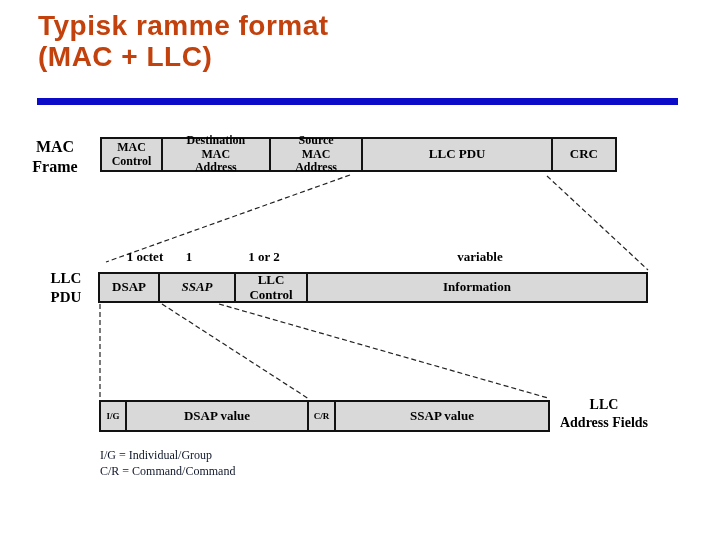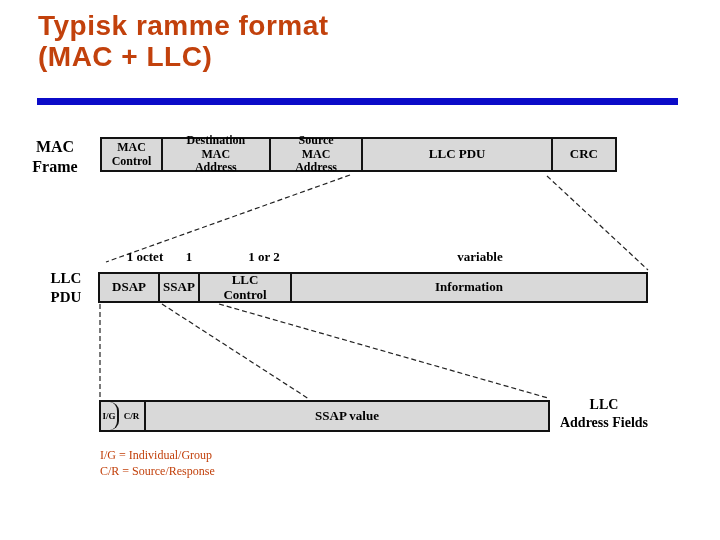--- a/index.html
+++ b/index.html
@@ -32,26 +32,26 @@
   .cell:last-child{border-right:none;}
   .row1{left:100px;top:137px;width:517px;height:35px;}
   .row1 .c0{width:61px;}
   .row1 .c1{width:108px;}
   .row1 .c2{width:93px;}
   .row1 .c3{width:190px;font-size:13px;}
   .row1 .c4{flex:1;font-size:13px;}
   .row2{left:98px;top:272px;width:550px;height:31px;}
   .row2 .cell{font-size:13px;}
   .row2 .c0{width:60px;}
-  .row2 .c1{width:40px;}
-  .row2 .c2{width:92px;padding:0 10px;}
+  .row2 .c1{width:76px;font-style:italic;}
+  .row2 .c2{width:72px;padding:0 10px;}
   .row2 .c3{flex:1;}
   .row3{left:99px;top:400px;width:451px;height:32px;}
   .row3 .cell{font-size:13px;}
-  .row3 .c0{width:18px;font-size:9px;padding:0;border-radius:10px;}
+  .row3 .c0{width:26px;font-size:9px;padding:0;}
   .row3 .c1{width:182px;}
   .row3 .c2{width:27px;font-size:9px;padding:12px;}
   .row3 .c3{flex:1;}
   
   .side-label{
     position:absolute;font-weight:bold;text-align:center;
     white-space:pre-line;line-height:1.25;
   }
   .lbl-mac-frame{left:22px;top:137px;width:66px;font-size:16px;}
   .lbl-llc-pdu{left:38px;top:269px;width:56px;font-size:15px;}
@@ -60,21 +60,21 @@
     position:absolute;top:249px;height:16px;text-align:center;
     font-weight:bold;font-size:13px;
   }
   .sz0{left:114px;width:62px;}
   .sz1{left:160px;width:58px;}
   .sz2{left:218px;width:92px;}
   .sz3{left:330px;width:300px;text-align:center;}
   
   .legend{
     position:absolute;left:100px;top:447px;
-    font-size:12px;line-height:1.35;color:#c2410c;
+    font-size:12px;line-height:1.35;color:#0f172a;
   }
   
   .connectors{position:absolute;left:0;top:0;width:720px;height:540px;pointer-events:none;}
   .connectors line{stroke:#222;stroke-width:1.2;stroke-dasharray:5 3;fill:none;}
 </style>
 </head>
 <body>
 
 <div class="slide">
 
@@ -111,24 +111,25 @@
 PDU</div>
   <div class="row row2">
     <div class="cell c0">DSAP</div>
     <div class="cell c1">SSAP</div>
     <div class="cell c2">LLC Control</div>
     <div class="cell c3">Information</div>
   </div>
 
   <div class="row row3">
     <div class="cell c0">I/G</div>
+    <div class="cell c1">DSAP value</div>
     <div class="cell c2">C/R</div>
     <div class="cell c3">SSAP value</div>
   </div>
   <div class="side-label lbl-llc-address">LLC
 Address Fields</div>
 
   <div class="legend">
     <div>I/G = Individual/Group</div>
-    <div>C/R = Source/Response</div>
+    <div>C/R = Command/Command</div>
   </div>
 
 </div>
 
 </body></html>

